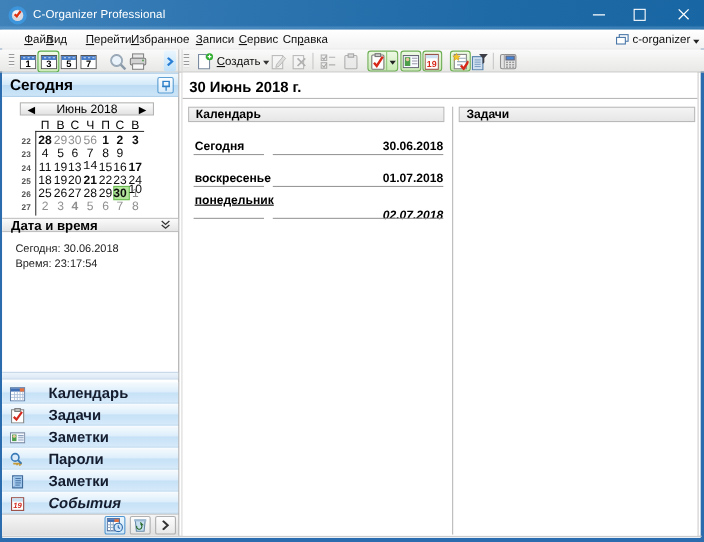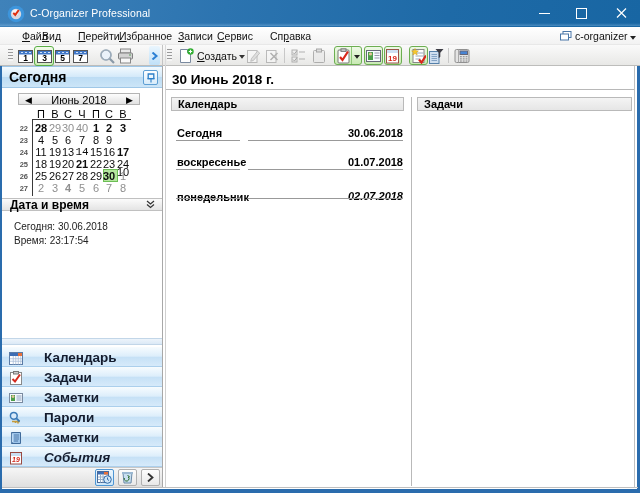--- a/index.html
+++ b/index.html
@@ -90,21 +90,21 @@
   <path d="M85 8.5 l9 9 M94 8.5 l-9 9" stroke="#fff" stroke-width="1.2"></path>
 </svg>
 
 <div class="abs" id="menubar">
   <span class="menuitem" style="left:8px;margin-left:14px;"><span class="u">Ф</span>айл</span>
   <span class="menuitem" style="left:42px;"><span class="u">В</span>ид</span>
   <span class="menuitem" style="left:66px;margin-left:12px;"><span class="u">П</span>ерейти</span>
   <span class="menuitem" style="left:119px;"><span class="u">И</span>збранное</span>
   <span class="menuitem" style="left:178px;"><span class="u">З</span>аписи</span>
   <span class="menuitem" style="left:217px;"><span class="u">С</span>ервис</span>
-  <span class="menuitem" style="left:270px;">Сп<span class="u">р</span>авка</span>
+  <span class="menuitem" style="left:257px;">Сп<span class="u">р</span>авка</span>
   <span class="menuitem" style="left:575px;">c-organizer</span>
   <svg class="menuitem" style="left:560px;top:4px;" width="12" height="10" viewBox="0 0 12 10">
     <rect x="3" y="0.5" width="8" height="6" fill="#fff" stroke="#4a77a8"></rect>
     <rect x="0.5" y="3" width="8" height="6" fill="#fff" stroke="#4a77a8"></rect>
   </svg>
   <svg class="menuitem" style="left:630px;top:9px;" width="6" height="4" viewBox="0 0 6 4">
       <path d="M0 0h6l-3 3.8z" fill="#222"></path>
     </svg>
 </div>
 
@@ -281,21 +281,21 @@
   <div class="abs" id="todaycell"></div>
   <span class="wknum" style="left:18px;top:124px;">22</span>
   <span class="wknum" style="left:18px;top:136px;">23</span>
   <span class="wknum" style="left:18px;top:148px;">24</span>
   <span class="wknum" style="left:18px;top:160px;">25</span>
   <span class="wknum" style="left:18px;top:172px;">26</span>
   <span class="wknum" style="left:18px;top:184px;">27</span>
   <span class="dcell bold" style="left:34px;top:122px;">28</span>
     <span class="dcell gray" style="left:48px;top:122px;">29</span>
     <span class="dcell gray" style="left:61px;top:122px;">30</span>
-    <span class="dcell gray" style="left:75px;top:122px;">40</span>
+    <span class="dcell gray" style="left:75px;top:122px;">56</span>
     <span class="dcell bold" style="left:89px;top:122px;">1</span>
     <span class="dcell bold" style="left:102px;top:122px;">2</span>
     <span class="dcell bold" style="left:116px;top:122px;">3</span>
     <span class="dcell" style="left:34px;top:134px;">4</span>
     <span class="dcell" style="left:48px;top:134px;">5</span>
     <span class="dcell" style="left:61px;top:134px;">6</span>
     <span class="dcell" style="left:75px;top:134px;">7</span>
     <span class="dcell" style="left:89px;top:134px;">8</span>
     <span class="dcell" style="left:102px;top:134px;">9</span>
     <span class="dcell" style="left:116px;top:122px;margin-top:44px;">10</span>
@@ -435,17 +435,17 @@
   <span class="rowlabel" style="top:127px;">Сегодня</span>
   <span class="rowdate" style="top:127px;">30.06.2018</span>
   <div class="rline" style="left:176px;top:140px;width:64px;"></div>
   <div class="rline" style="left:248px;top:140px;width:155px;"></div>
 
   <span class="rowlabel" style="top:156px;">воскресенье</span>
   <span class="rowdate" style="top:156px;">01.07.2018</span>
   <div class="rline" style="left:176px;top:169px;width:64px;"></div>
   <div class="rline" style="left:248px;top:169px;width:155px;"></div>
 
-  <span class="rowlabel" style="top:191px;">понедельник</span>
+  <span class="rowlabel" style="top:176px;text-decoration:underline;">понедельник</span>
   <span class="rowdate" style="top:190px;font-style:italic;">02.07.2018</span>
   <div class="rline" style="left:176px;top:198px;width:64px;"></div>
   <div class="rline" style="left:248px;top:198px;width:155px;"></div>
 </div>
 
 </body></html>

